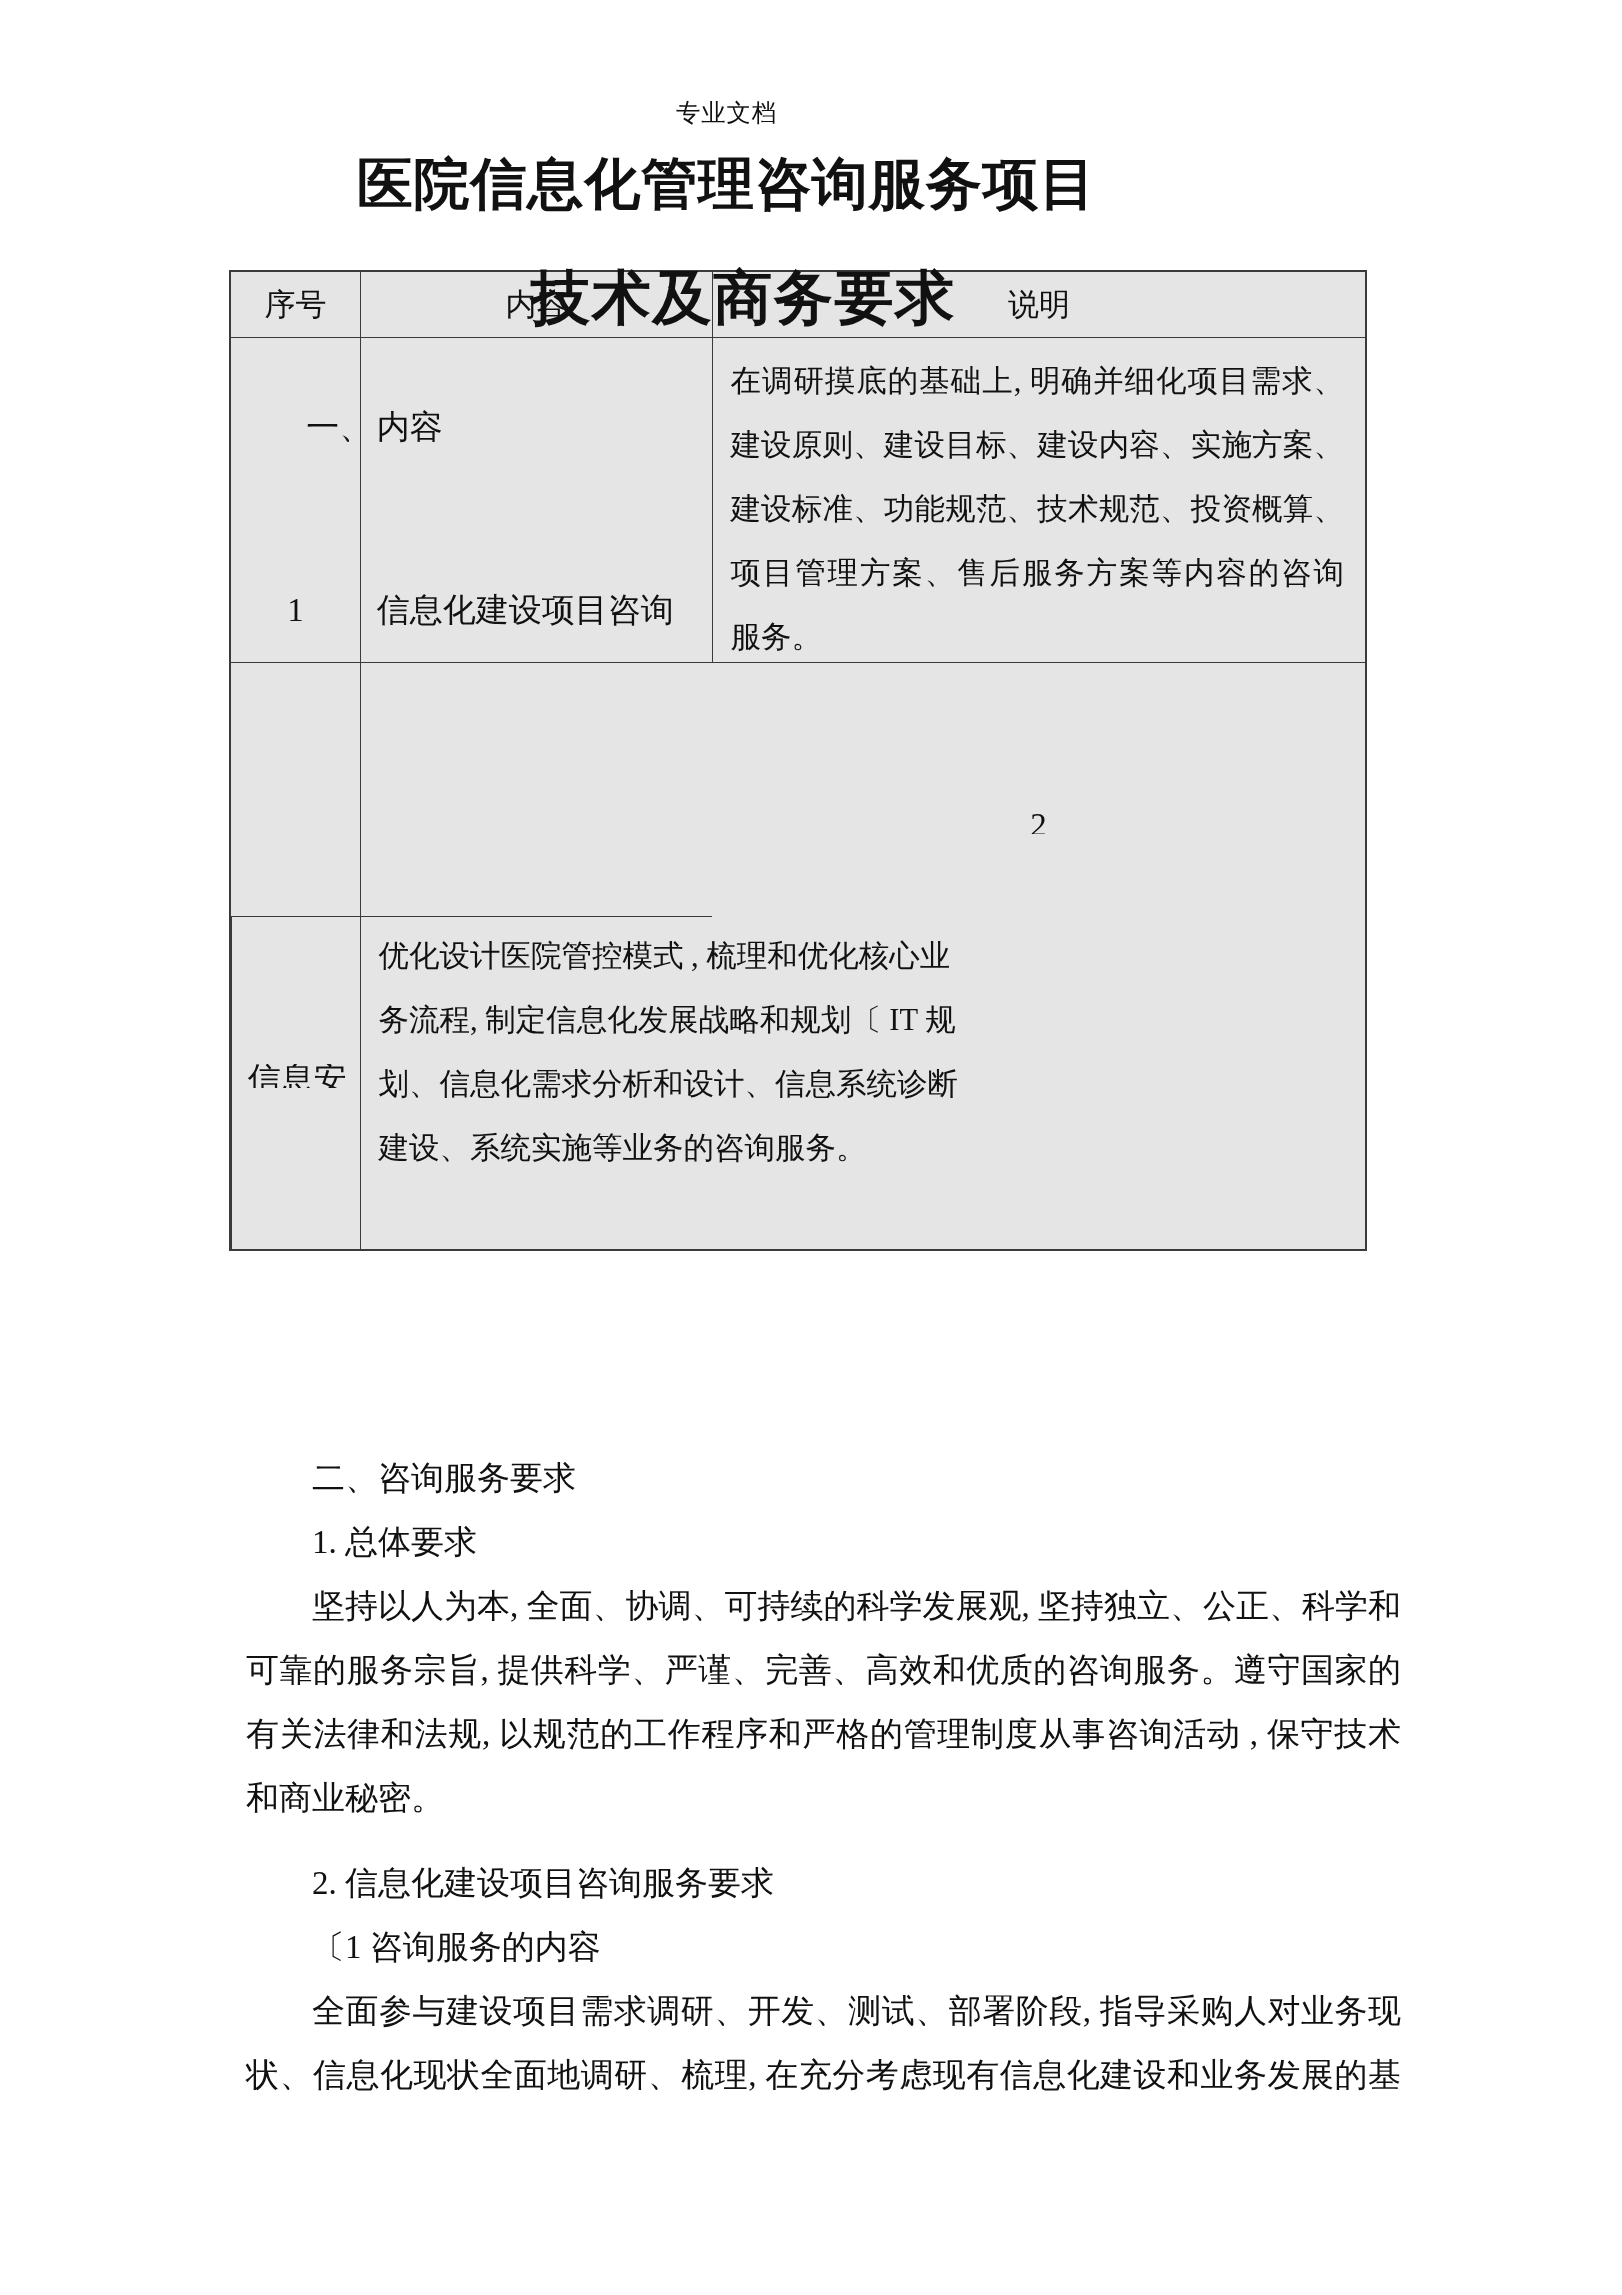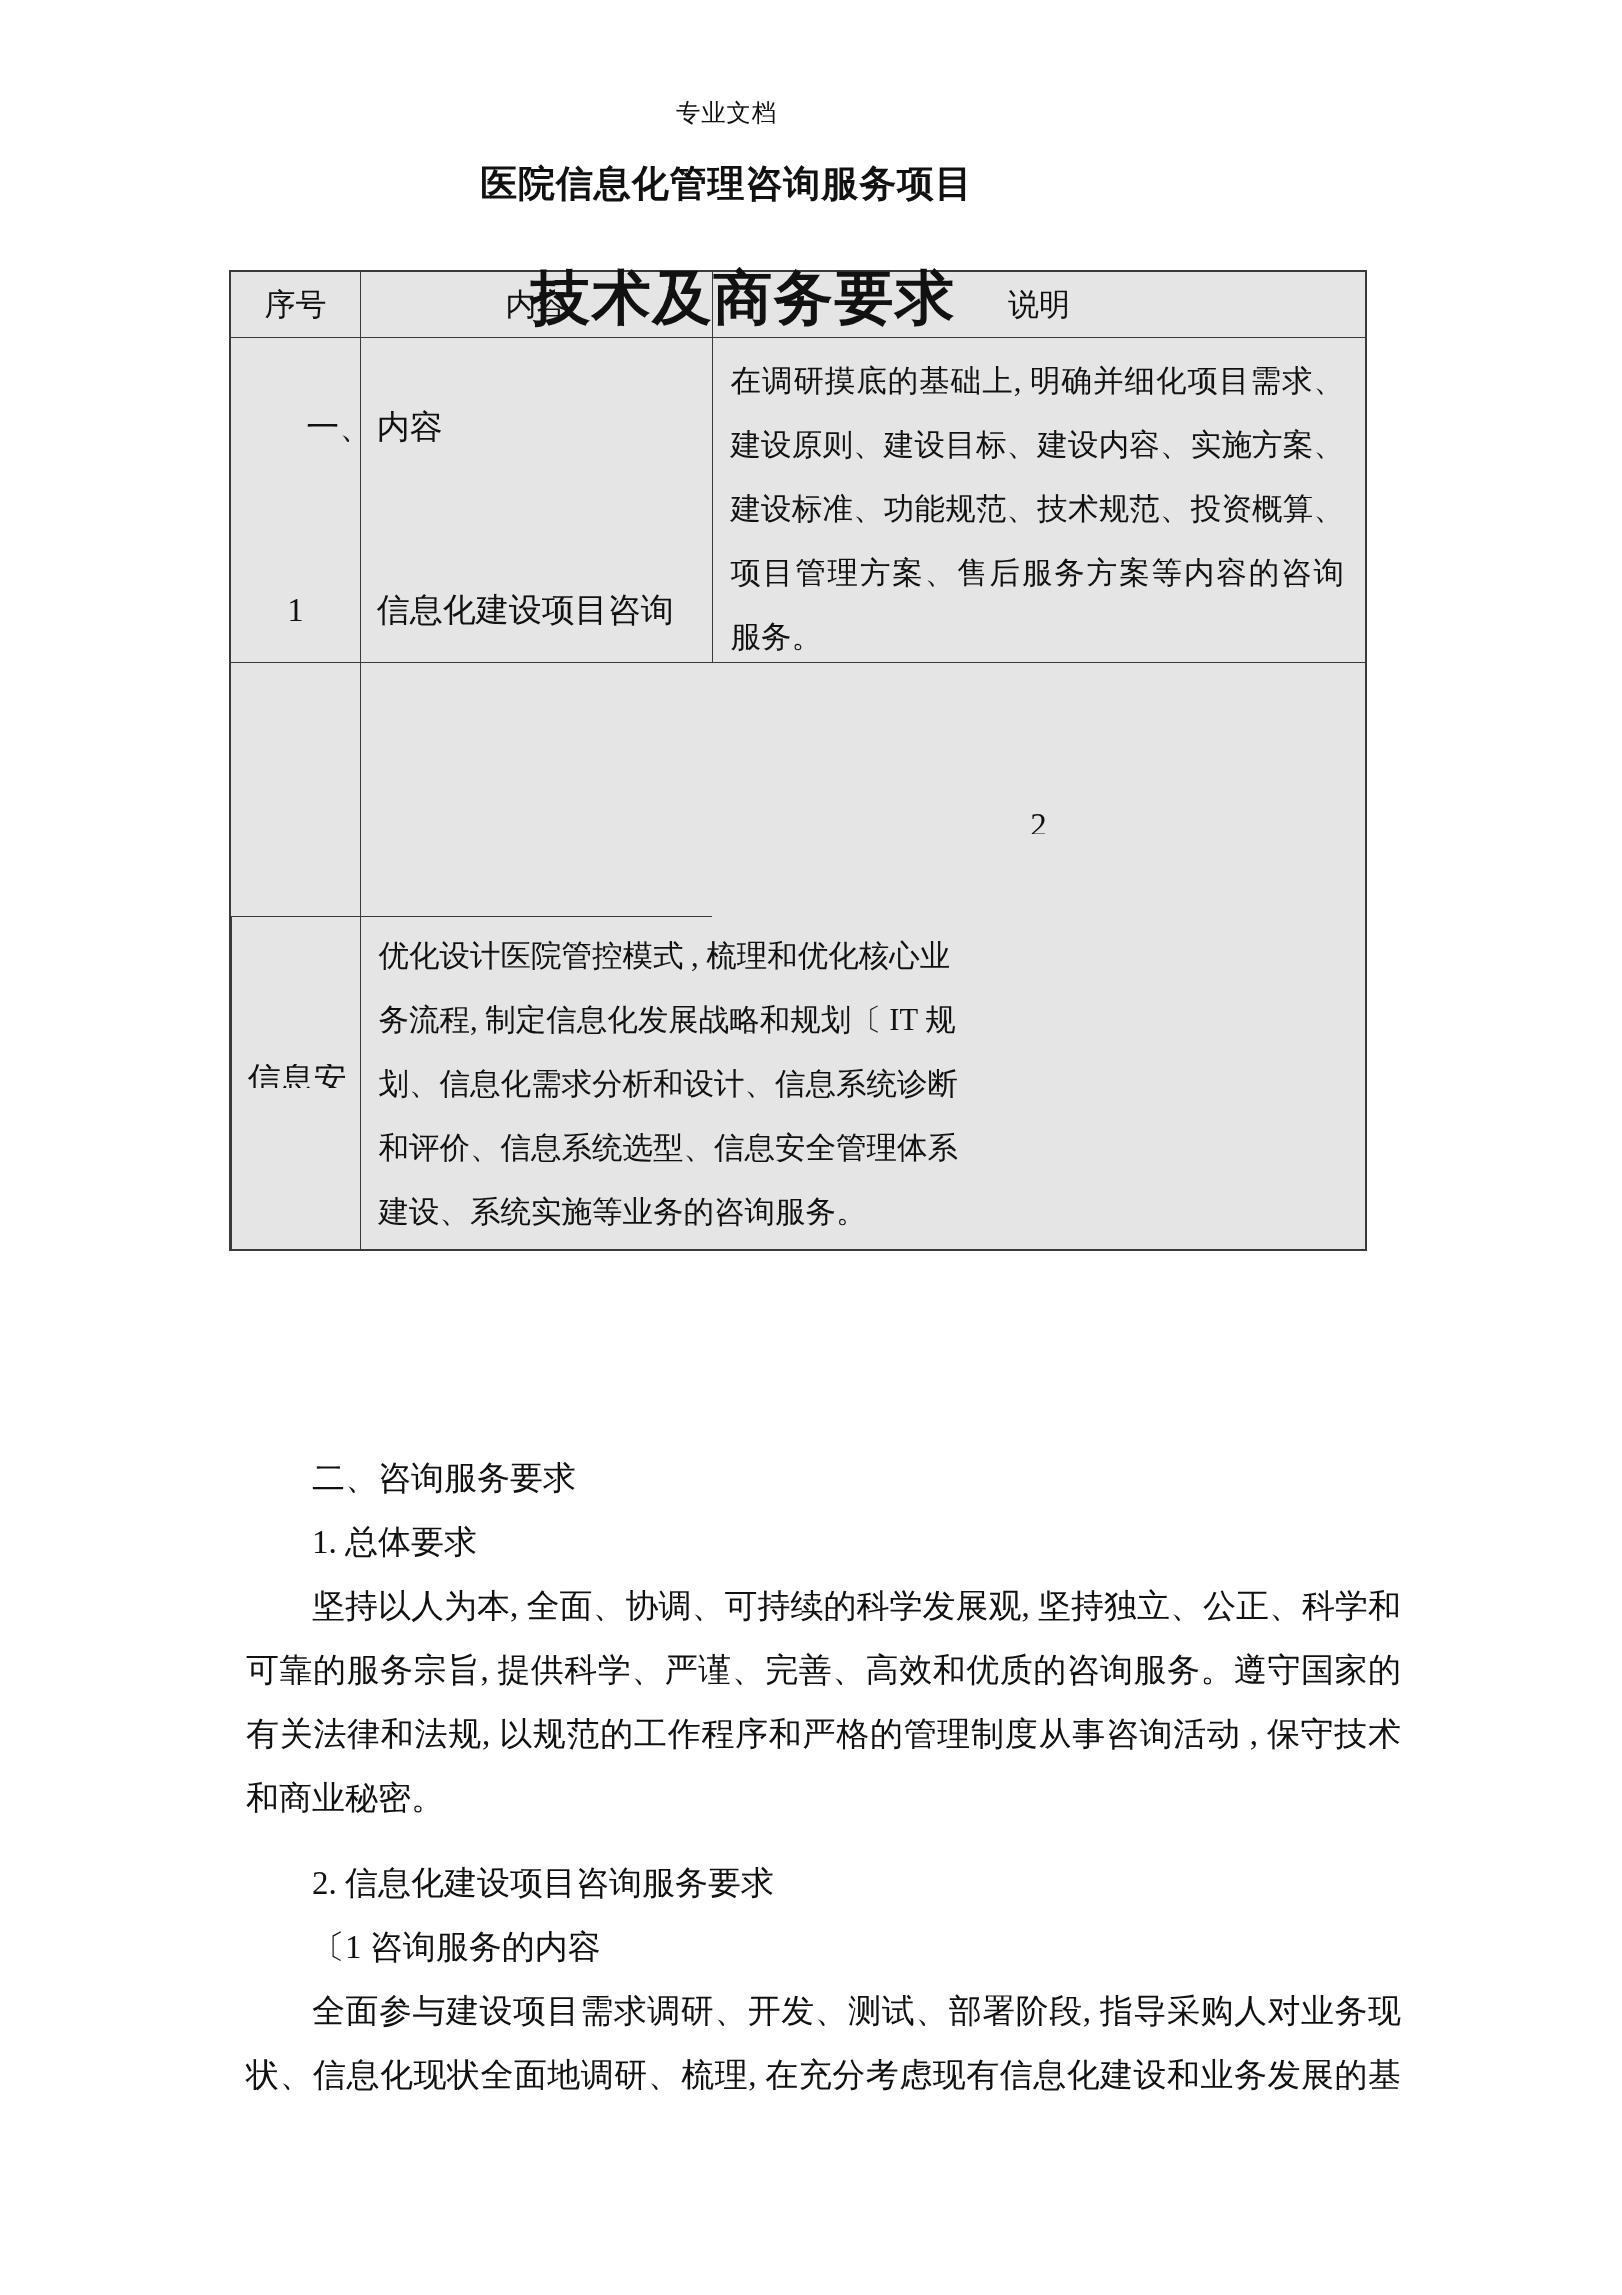--- a/index.html
+++ b/index.html
@@ -9,21 +9,21 @@
     font-family:"Liberation Serif","DejaVu Serif",serif;
   }
   
   .doc-meta {
     position:absolute; top:98px; left:0; width:100%;
     text-align:center; font-size:24.4px; line-height:30px; letter-spacing:0.9px;
   }
   
   .doc-title {
     position:absolute; top:150px; left:0; width:100%; margin:0;
-    text-align:center; font-size:37px; line-height:67px; font-weight:700;
+    text-align:center; font-size:56px; line-height:67px; font-weight:700;
     font-family:"Liberation Sans","DejaVu Sans",sans-serif; letter-spacing:0.9px;
   }
   
   .overlay-title {
     position:absolute; top:262px; left:17px; width:100%; z-index:5;
     text-align:center; font-size:59px; line-height:72px; font-weight:700;
     font-family:"Liberation Sans","DejaVu Sans",sans-serif; letter-spacing:1.7px;
     pointer-events:none;
   }
   
@@ -96,21 +96,20 @@
     <div class="cell c1">
       <span class="abs clipped clip-c1">2</span>
     </div>
     <div class="cell">
       <span class="abs clipped clip-c2">信息安全咨询</span>
     </div>
     <div class="cell desc" style="padding-top:7px">
       <span class="dline jl">优化设计医院管控模式 , 梳理和优化核心业</span>
       <span class="dline jl">务流程, 制定信息化发展战略和规划〔 IT 规</span>
       <span class="dline jl">划、信息化需求分析和设计、信息系统诊断</span>
-      <span class="dline jl">和评价、信息系统选型、信息安全管理体系</span>
       <span class="dline">建设、系统实施等业务的咨询服务。</span>
     </div>
   </div>
 
   <div class="overlay-title">技术及商务要求</div>
 
   <div class="body-text">
     <span class="bline indent">二、咨询服务要求</span>
     <span class="bline indent">1. 总体要求</span>
 

